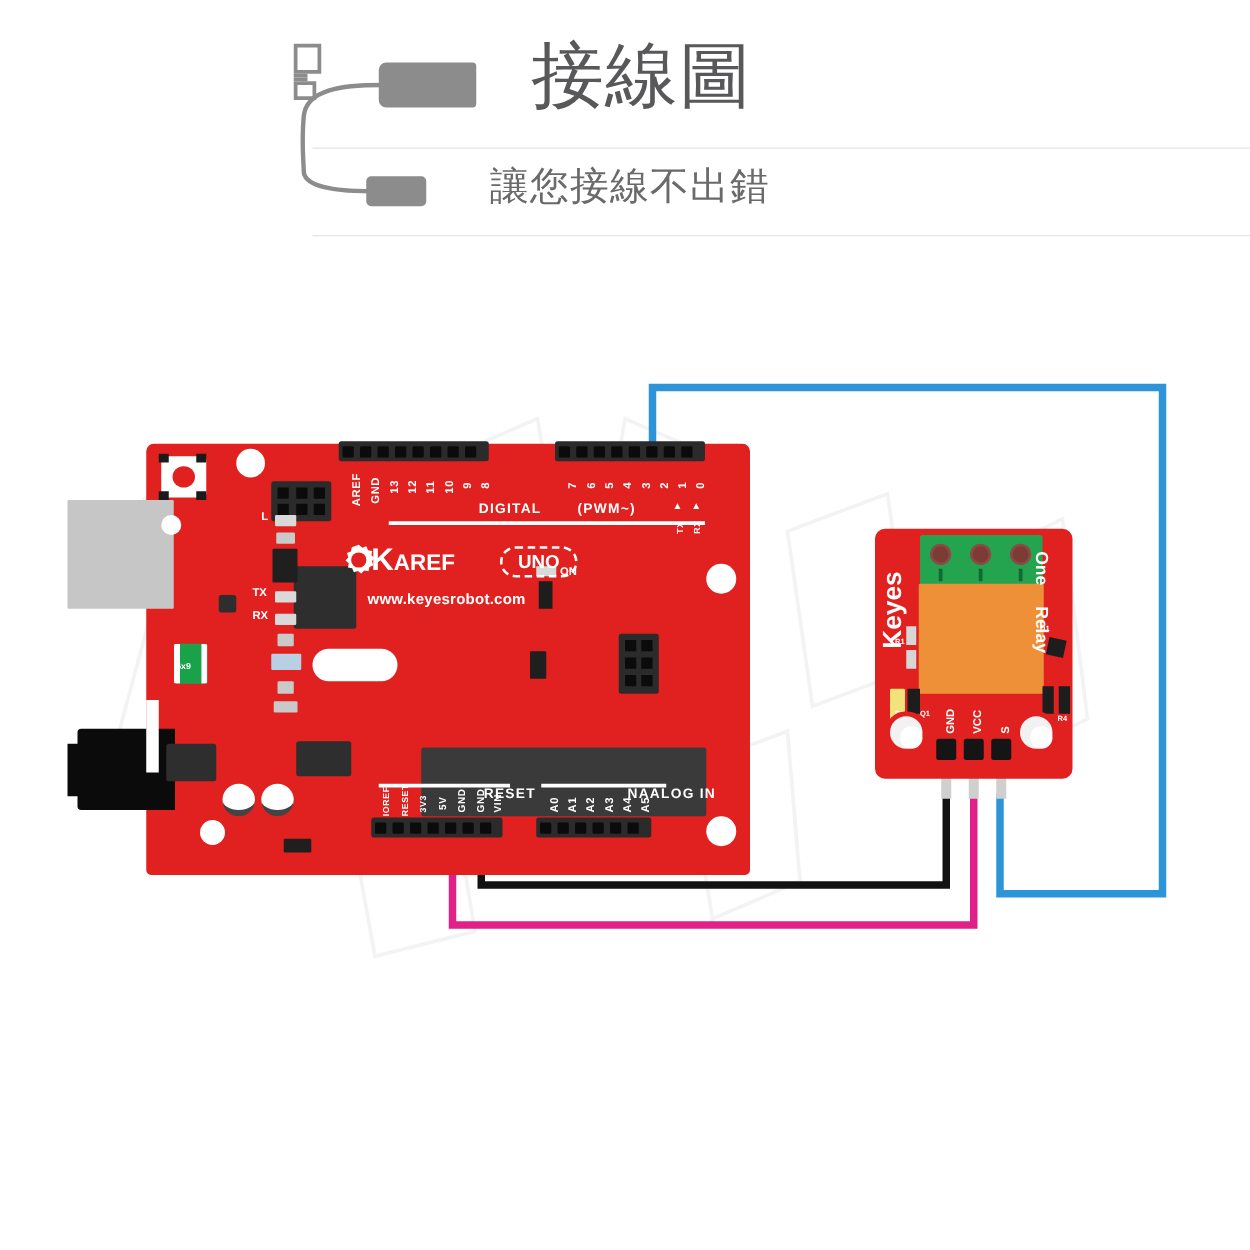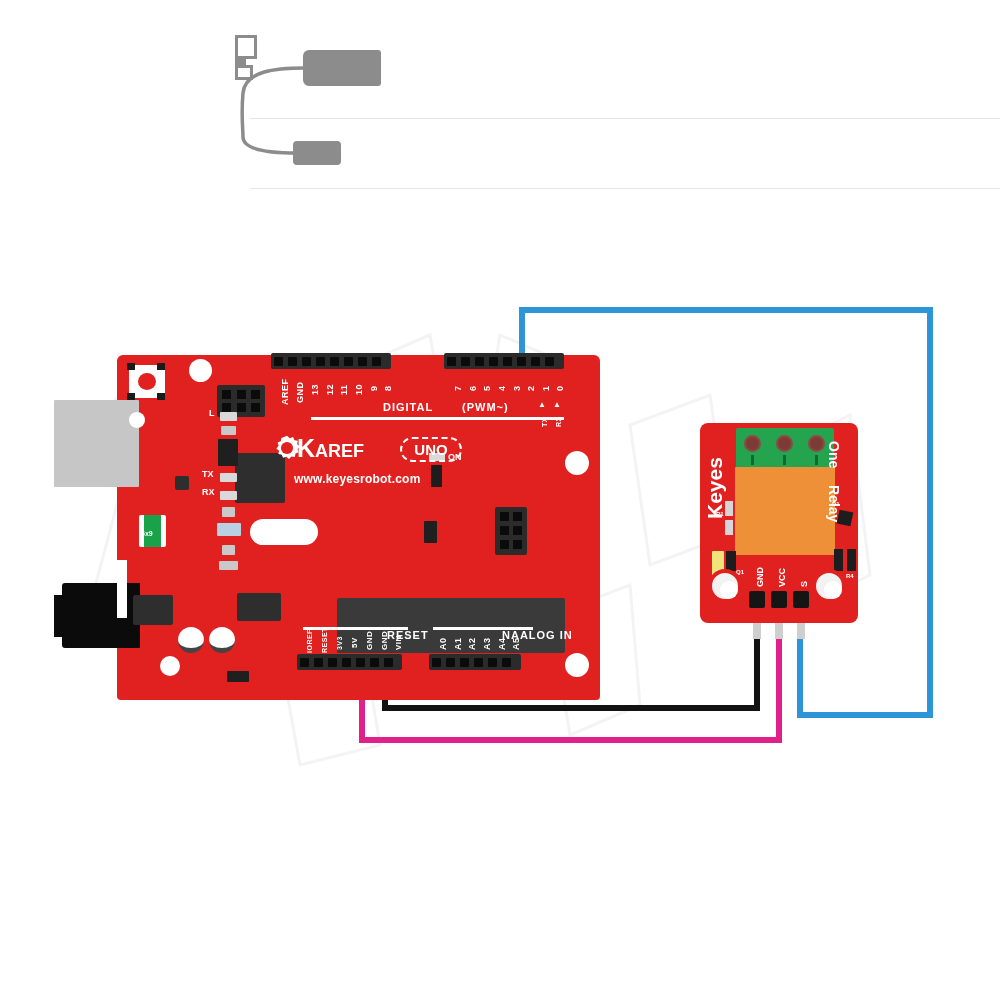--- a/index.html
+++ b/index.html
@@ -217,20 +217,22 @@
         <path d="M70 33 C 40 33, 10 36, 8 58 C 6 80, 8 95, 8 102 C 8 114, 32 118, 62 118" fill="none" stroke="#8c8c8c" stroke-width="3.5" stroke-linecap="round"></path>
       </svg>
       <div class="usb-plug-body" id="usb-a-body"></div>
       <div id="usb-a-tip"></div>
       <div id="usb-a-pin1"></div>
       <div id="usb-a-pin2"></div>
       <div class="usb-plug-body" id="usb-m-body"></div>
       <div id="usb-m-tip"></div>
     </div>
 
+    <div id="title-main">接線圖</div>
+    <div id="title-sub">讓您接線不出錯</div>
   </div>
 
   <div id="diagram">
 
     <svg id="watermark" viewBox="0 0 920 500">
       <g fill="none" stroke="#e9e9ec" stroke-width="3">
         <path d="M70 140 L110 100 L150 150 L120 300 L60 330 L95 200 Z"></path>
         <path d="M200 250 L250 200 L230 330 L180 360 Z"></path>
         <path d="M330 90 L400 60 L420 180 L350 220 Z"></path>
         <path d="M470 60 L540 90 L520 210 L450 180 Z"></path>

